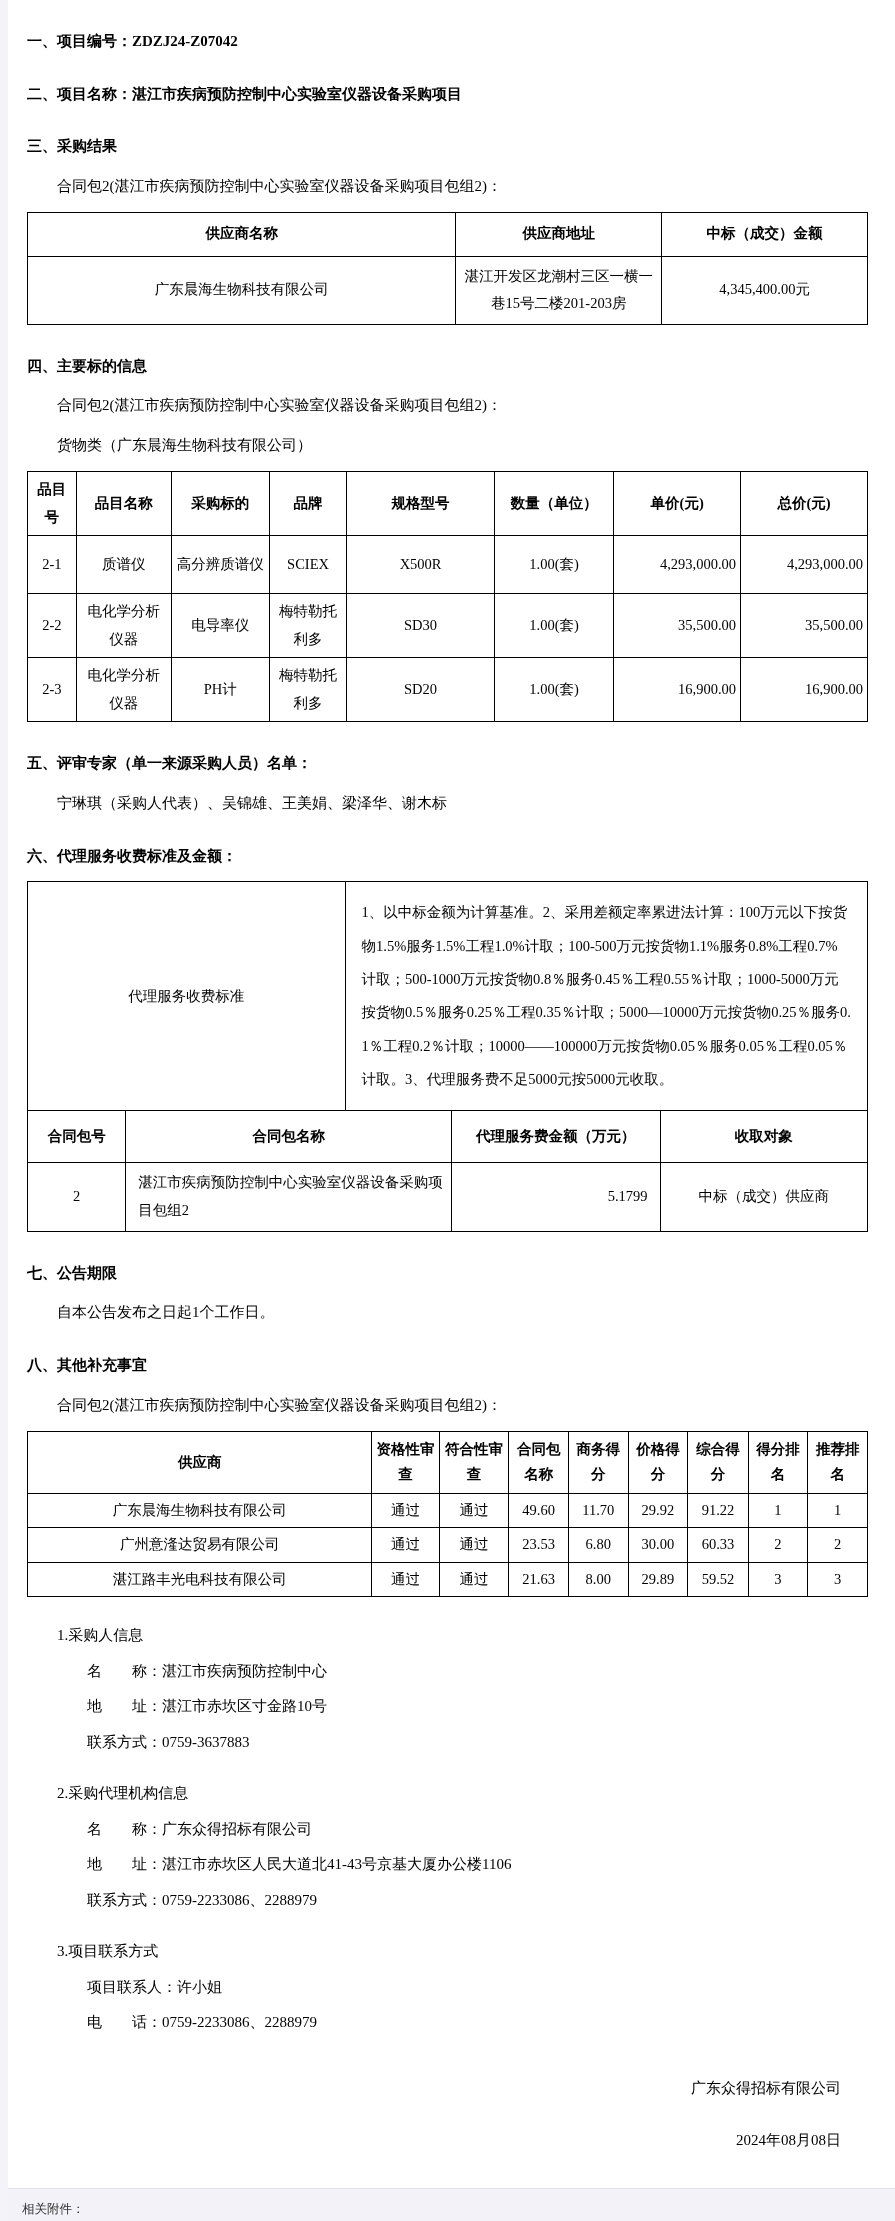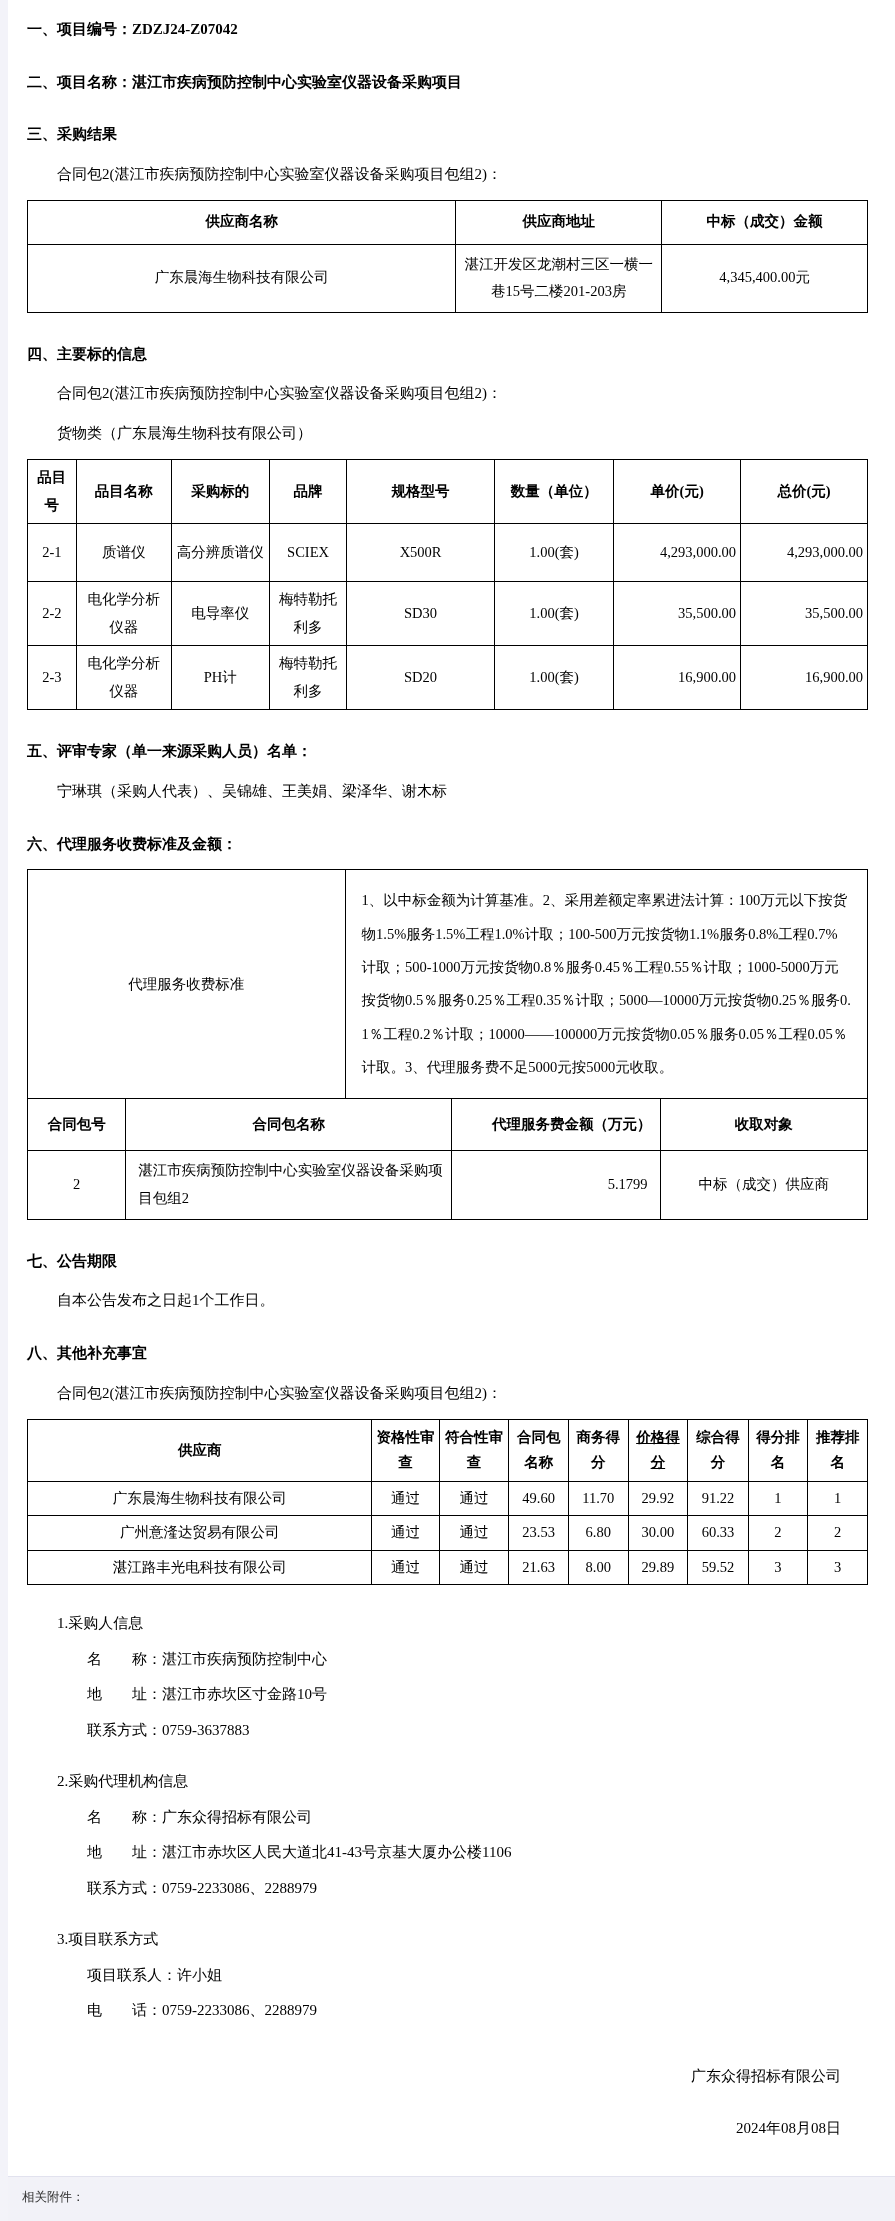--- a/index.html
+++ b/index.html
@@ -13,21 +13,21 @@
   .page {
     width: 895px;
     min-height: 2221px;
     background: #fff;
     border-left: 8px solid #f3f3f9;
     display: flex;
     flex-direction: column;
   }
   .content { padding: 14px 27px 0 19px; flex: 1 0 auto; }
   .sec-title { font-weight: bold; font-size: 15px; margin-top: 30px; line-height: 1.5; }
-  .sec-title.first { margin-top: 4px; }
+  .sec-title.first { margin-top: 16px; }
   .para { margin: 16px 0 0 30px; line-height: 1.6; }
   table {
     border-collapse: collapse;
     width: 841px;
     margin: 14px 0 0 0;
     table-layout: fixed;
     font-size: 14.5px;
   }
   th, td {
     border: 1px solid #000;
@@ -68,23 +68,23 @@
     margin-top: 36px;
     flex-shrink: 0;
   }
   .footer-label { font-size: 12.5px; color: #333; font-family: "Liberation Sans", sans-serif; }
   
   .t1 .c1 { width: 51%; text-align: center; } .t1 .c2 { width: 24.5%; } .t1 .c3 { width: 24.5%; }
   .t2 .c1 { width: 5.8%; } .t2 .c2 { width: 11.3%; } .t2 .c3 { width: 11.7%; }
   .t2 .c4 { width: 9.2%; } .t2 .c5 { width: 17.6%; } .t2 .c6 { width: 14.2%; }
   .t2 .c7 { width: 15.1%; } .t2 .c8 { width: 15.1%; }
   .t3 .c1 { width: 37.8%; } .t3 .c2 { width: 62.2%; }
-  .t4 .c1 { width: 11.7%; } .t4 .c2 { width: 38.8%; } .t4 .c3 { width: 24.8%; text-align: right; } .t4 .c4 { width: 24.7%; }
+  .t4 .c1 { width: 11.7%; } .t4 .c2 { width: 38.8%; } .t4 .c3 { width: 24.8%; } .t4 .c4 { width: 24.7%; }
   .t5 .c1 { width: 41%; } .t5 .c2 { width: 8%; } .t5 .c3 { width: 8.3%; }
-  .t5 .c4 { width: 7.1%; } .t5 .c5 { width: 7.1%; } .t5 .c6 { width: 7.1%; text-decoration: underline; }
+  .t5 .c4 { width: 7.1%; } .t5 .c5 { width: 7.1%; } .t5 .c6 { width: 7.1%; }
   .t5 .c7 { width: 7.2%; } .t5 .c8 { width: 7.1%; } .t5 .c9 { width: 7.1%; }
 </style>
 </head>
 <body>
 
 <div class="page">
   <div class="content">
 
     <div class="sec-title first">一、项目编号：ZDZJ24-Z07042</div>
 

